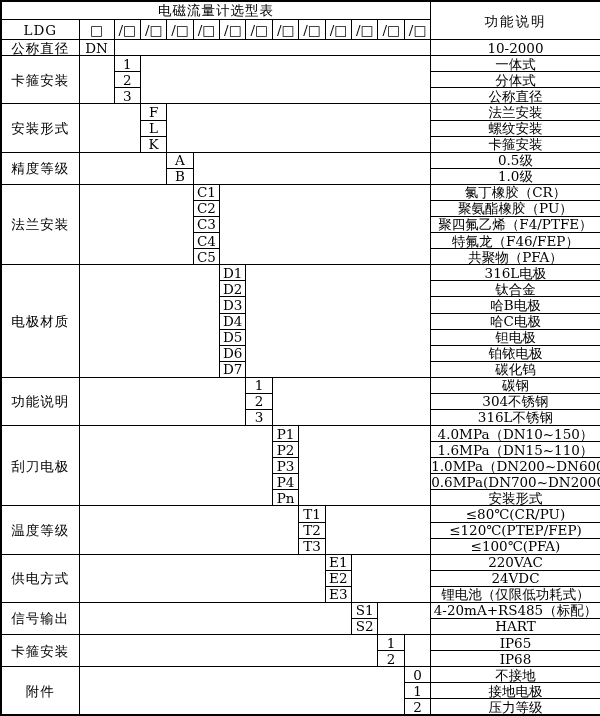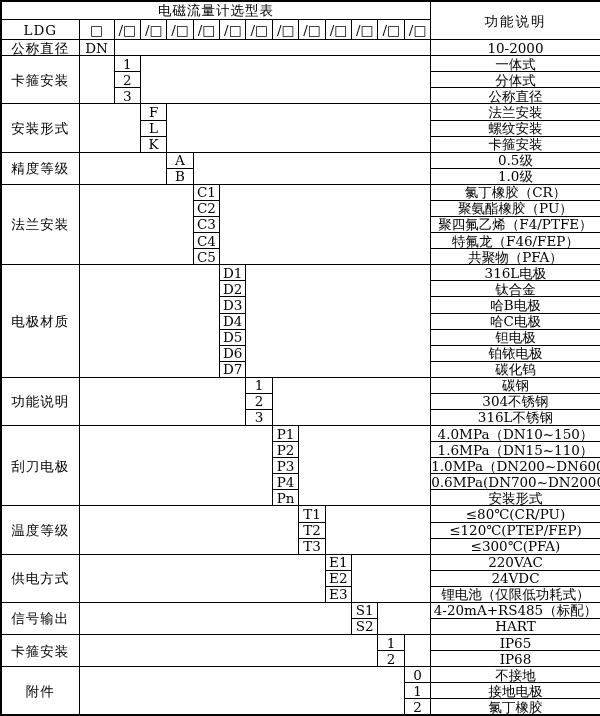--- a/index.html
+++ b/index.html
@@ -234,21 +234,21 @@
     <td class="code">T1</td>
     <td colspan="4" rowspan="3"></td>
     <td class="desc">≤80℃(CR/PU)</td>
   </tr>
   <tr class="r">
     <td class="code">T2</td>
     <td class="desc">≤120℃(PTEP/FEP)</td>
   </tr>
   <tr class="r">
     <td class="code">T3</td>
-    <td class="desc">≤300℃(PFA)</td>
+    <td class="desc">≤100℃(PFA)</td>
   </tr>
 
   <tr class="sec r">
     <td class="lbl" rowspan="3">供电方式</td>
     <td colspan="9" rowspan="3"></td>
     <td class="code">E1</td>
     <td colspan="3" rowspan="3"></td>
     <td class="desc">220VAC</td>
   </tr>
   <tr class="r">
@@ -289,18 +289,18 @@
     <td colspan="12" rowspan="3"></td>
     <td class="code">0</td>
     <td class="desc">不接地</td>
   </tr>
   <tr class="r">
     <td class="code">1</td>
     <td class="desc">接地电极</td>
   </tr>
   <tr class="r">
     <td class="code">2</td>
-    <td class="desc">氯丁橡胶</td>
+    <td class="desc">压力等级</td>
   </tr>
 
 </tbody>
     </table>
 </div>
 
 </body></html>

